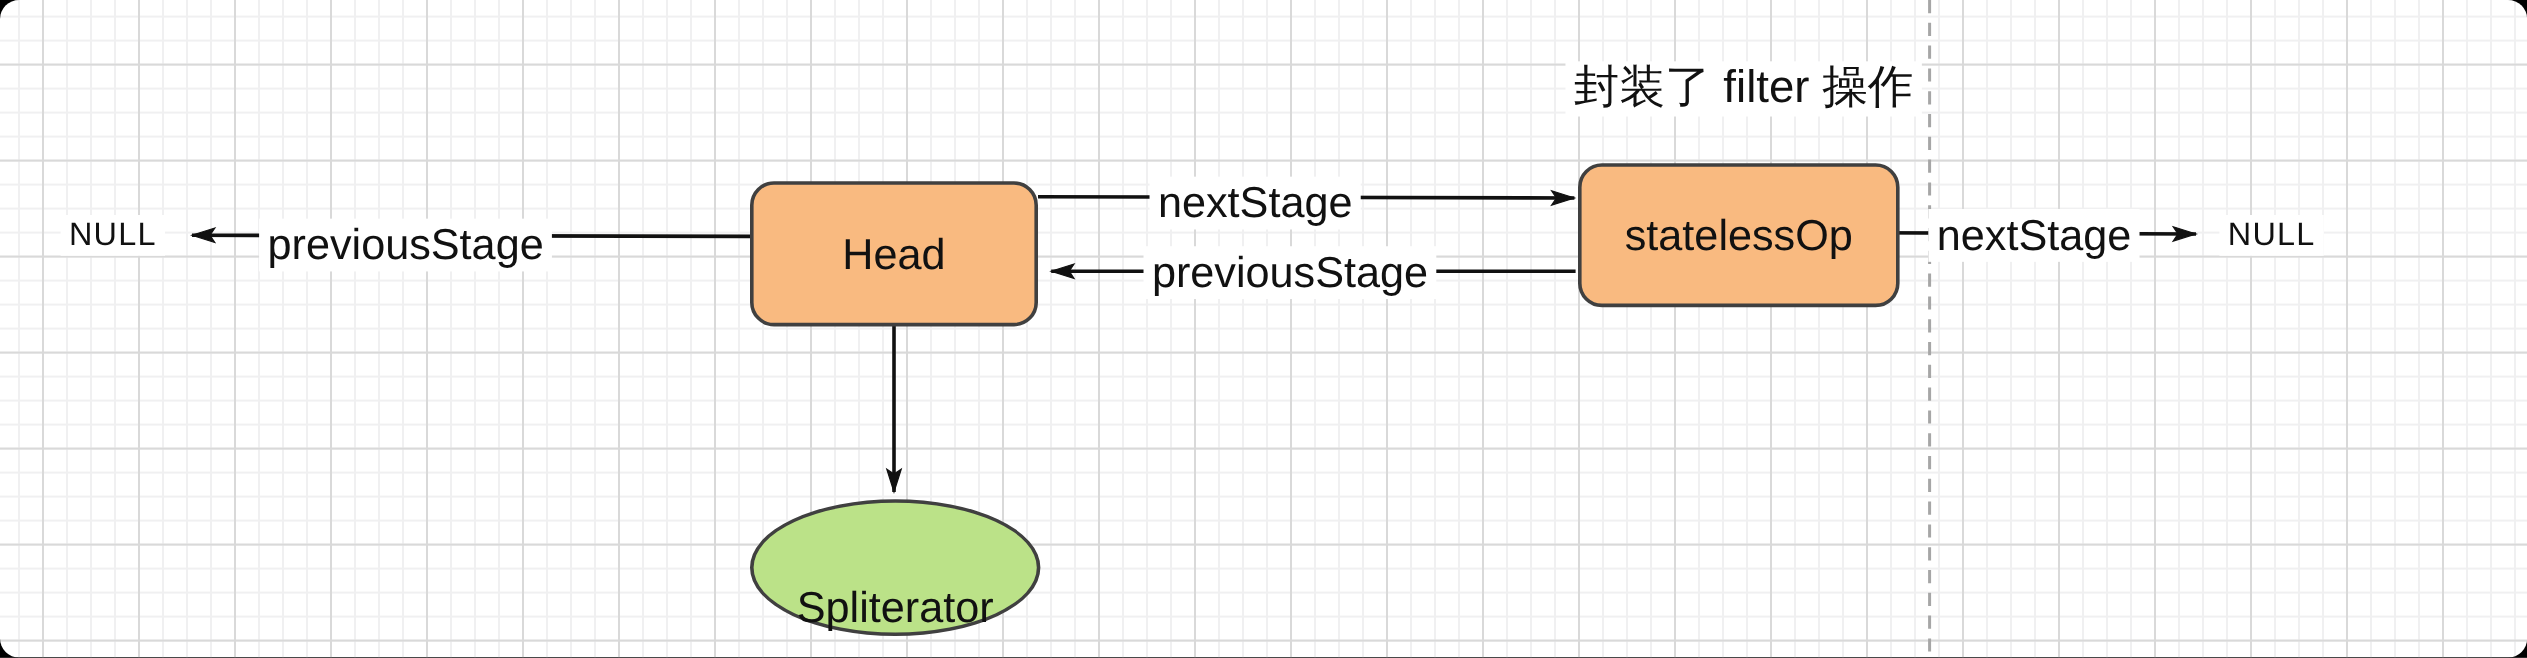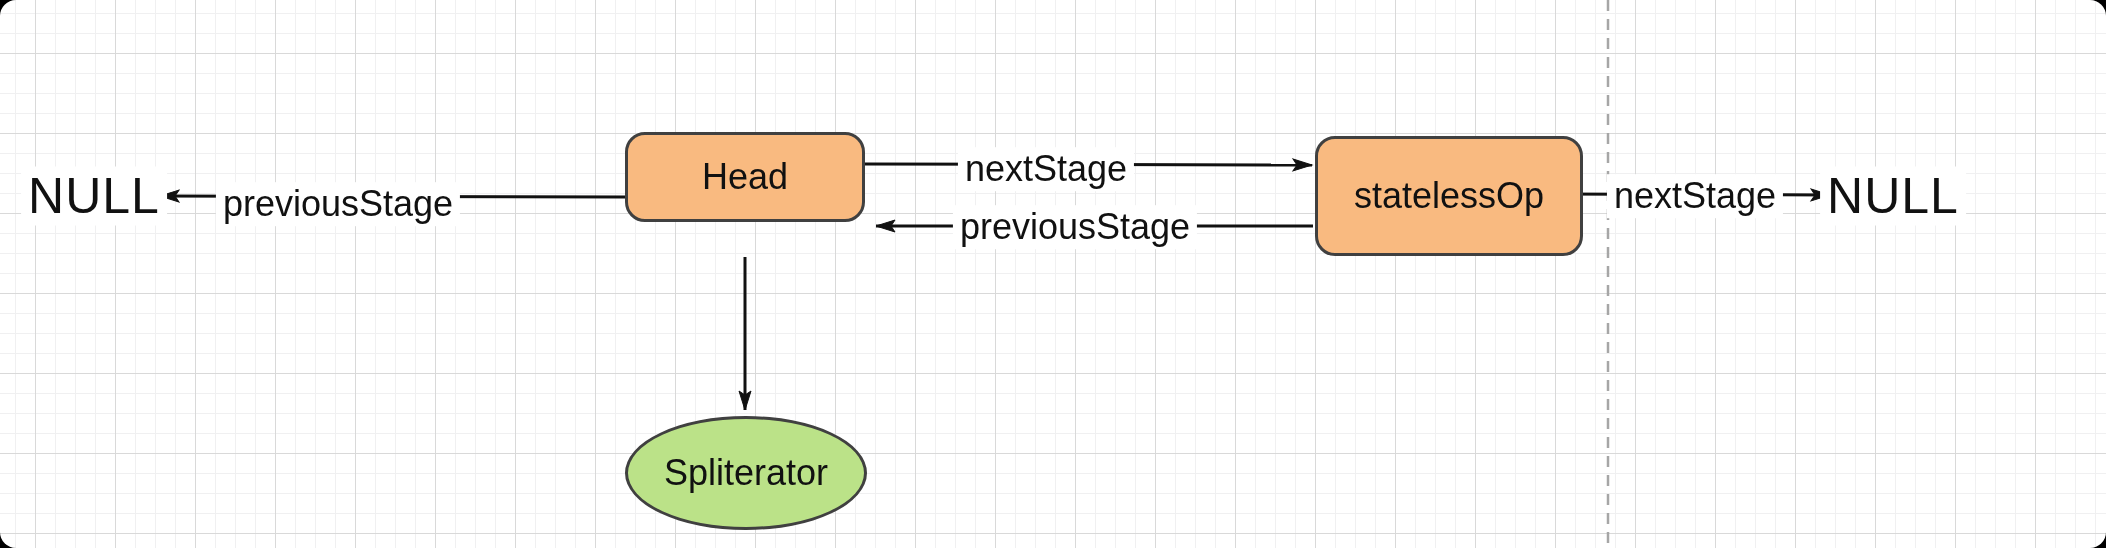--- a/index.html
+++ b/index.html
@@ -23,35 +23,35 @@
   svg.wires{position:absolute;left:0;top:0;width:2106px;height:548px;}
   svg.wires line{stroke:#111;stroke-width:3;}
   svg.wires line.dashed{stroke:#a6a6a6;stroke-width:2.5;stroke-dasharray:11 8;}
   .node{
     position:absolute;
     display:flex;align-items:center;justify-content:center;
     font-size:36px;
     border:3px solid #404040;
   }
   .node.rect{border-radius:20px;background:#F9BA80;}
-  .node.ellipse{border-radius:50%;background:#BBE288;}
-  .node-head{left:625px;top:132px;width:240px;height:90px;}
+  .node.ellipse{border-radius:50%;background:#BBE288;align-items:flex-end;}
+  .node-head{left:625px;top:151px;width:240px;height:121px;}
   .node-stateless{left:1315px;top:136px;width:268px;height:120px;}
   .node-spliterator{left:625px;top:416px;width:242px;height:114px;}
   .lbl{
     position:absolute;
     transform:translate(-50%,-50%);
     white-space:nowrap;
     font-size:36px;
     background:#fff;
     padding:2px 7px;
     line-height:1.1;
   }
   .lbl.caption{font-size:38px;}
-  .lbl.terminal{font-size:50px;letter-spacing:1px;}
+  .lbl.terminal{font-size:27px;letter-spacing:1px;}
   .lbl-null-left{left:94px;top:196px;}
   .lbl-prev-left{left:338px;top:204px;}
   .lbl-next-mid{left:1046px;top:169px;}
   .lbl-prev-mid{left:1075px;top:227px;}
   .lbl-next-right{left:1695px;top:196px;}
   .lbl-null-right{left:1893px;top:196px;}
   .lbl-datasource{left:744px;top:334px;}
   .lbl-caption{left:1453px;top:74px;}
 </style>
 </head>
@@ -92,14 +92,15 @@
   </div>
 
   <div class="lbl terminal lbl-null-left">NULL</div>
   <div class="lbl terminal lbl-null-right">NULL</div>
 
   <div class="lbl lbl-prev-left">previousStage</div>
   <div class="lbl lbl-next-mid">nextStage</div>
   <div class="lbl lbl-prev-mid">previousStage</div>
   <div class="lbl lbl-next-right">nextStage</div>
 
+  <div class="lbl caption lbl-caption">封装了 filter 操作</div>
 
 </div>
 
 </body></html>

